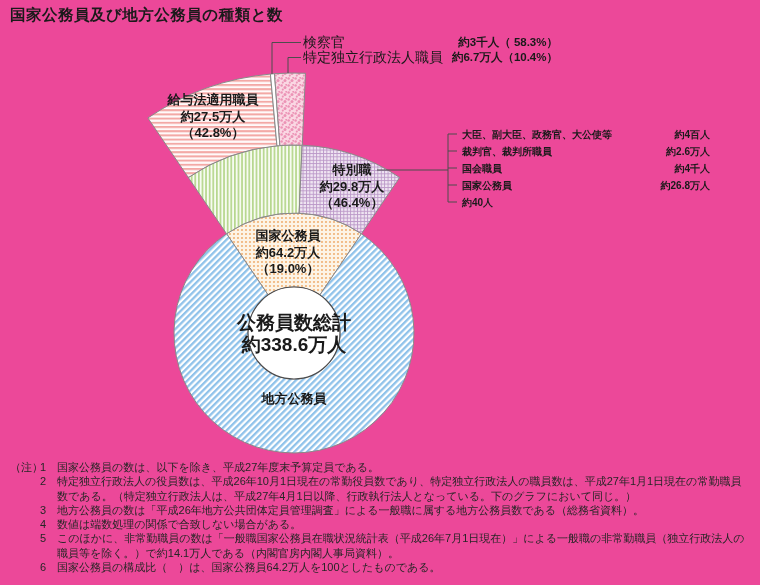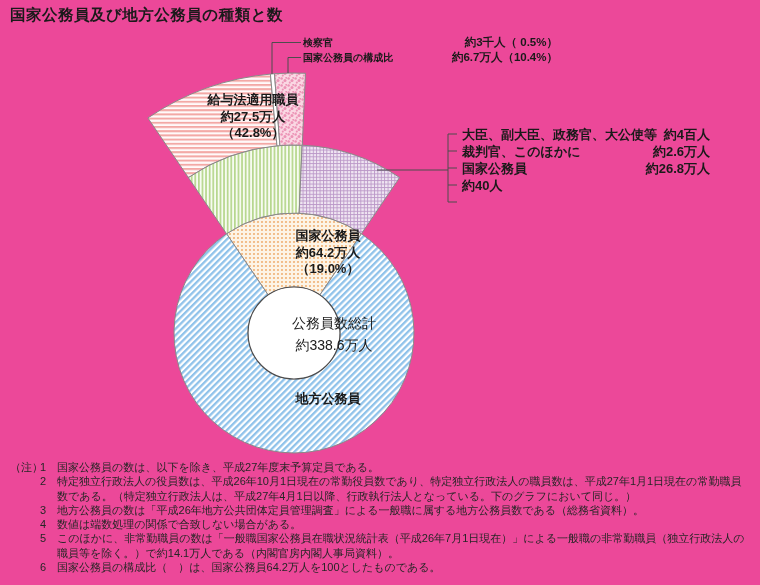--- a/index.html
+++ b/index.html
@@ -5,28 +5,28 @@
   * { margin:0; padding:0; box-sizing:border-box; }
   html,body { background:#ffffff; }
   .page {
     position:relative; width:760px; height:585px; background:#ec4899;
     font-family:"Liberation Sans","DejaVu Sans",sans-serif; color:#1a1a1a; overflow:hidden;
   }
   .title { position:absolute; left:10px; top:5px; font-size:15.5px; font-weight:bold; letter-spacing:0.5px; }
   #chart-svg { position:absolute; left:0; top:0; }
   .wlabel {
     position:absolute; transform:translateX(-50%); text-align:center;
-    font-size:13px; line-height:16.5px; font-weight:600; white-space:nowrap;margin-left:40px;
+    font-size:13px; line-height:16.5px; font-weight:600; white-space:nowrap;
   }
-  .wlabel.big { font-size:14px; line-height:22px; font-weight:normal; }
+  .wlabel.big { font-size:19px; line-height:22px; font-weight:bold; }
   .wlabel.two { line-height:18px; }
-  .callout-label { position:absolute; font-size:10px; font-weight:700; line-height:15px; white-space:nowrap; }
+  .callout-label { position:absolute; font-size:14px; font-weight:400; line-height:15px; white-space:nowrap; }
   .callout-value { position:absolute; font-size:11.5px; font-weight:600; line-height:15px; text-align:right; white-space:nowrap; }
   .bracket-list { position:absolute; left:462px; top:126px; width:248px; }
-  .brow { display:flex; justify-content:space-between; height:17px; line-height:17px; font-size:13px; font-weight:600; white-space:nowrap; }
+  .brow { display:flex; justify-content:space-between; height:17px; line-height:17px; font-size:10px; font-weight:600; white-space:nowrap; }
   .notes { position:absolute; left:0; top:460px; right:10px; font-size:11px; line-height:14.3px; color:#262626; }
   .note-prefix { position:absolute; left:10px; top:0; }
   .note-row { position:relative; padding-left:57px; }
   .note-num { position:absolute; left:40px; top:0; }
 </style>
 </head>
 <body>
 
 <div class="page">
 
@@ -72,57 +72,66 @@
         <path d="M270.42,74.07A260,260 0 0 1 274.49,73.73L279.89,145.53A188,188 0 0 0 276.95,145.77Z" fill="#ffffff" stroke="#8a8a8a" stroke-width="1" stroke-linejoin="round"></path>
         <path d="M274.49,73.73A260,260 0 0 1 305.48,73.25L302.30,145.18A188,188 0 0 0 279.89,145.53Z" fill="url(#p-speckle)" stroke="#8a8a8a" stroke-width="1" stroke-linejoin="round"></path>
       </g>
     <circle cx="294" cy="333" r="46" fill="#ffffff" stroke="#4d4d4d" stroke-width="1.2"></circle>
     <path d="M301,42.5 H272 V74" fill="none" stroke="#4d4d4d" stroke-width="1"></path>
     <path d="M301,57.5 H288 V73" fill="none" stroke="#4d4d4d" stroke-width="1"></path>
     <path d="M377,170 H448 M448,134 V202 M448,134 H457 M448,151 H457 M448,168 H457 M448,185 H457 M448,202 H457" fill="none" stroke="#4d4d4d" stroke-width="1"></path>
   </svg>
 
   <div class="callout-label" style="left:303px;top:35px">検察官</div>
-  <div class="callout-value" style="left:440px;top:35px;width:118px">約3千人（ 0.5%）</div>
-  <div class="callout-label" style="left:303px;top:50px">国家公務員の構成比</div>
+  <div class="callout-value" style="left:440px;top:35px;width:118px">約3千人（ 58.3%）</div>
+  <div class="callout-label" style="left:303px;top:50px">特定独立行政法人職員</div>
   <div class="callout-value" style="left:440px;top:50px;width:118px">約6.7万人（10.4%）</div>
 
   <div class="bracket-list">
     <div class="brow">
         <span>大臣、副大臣、政務官、大公使等</span>
         <span>約4百人</span>
       </div>
     <div class="brow">
-        <span>裁判官、このほかに</span>
+        <span>裁判官、裁判所職員</span>
         <span>約2.6万人</span>
+      </div>
+    <div class="brow">
+        <span>国会職員</span>
+        <span>約4千人</span>
       </div>
     <div class="brow">
         <span>国家公務員</span>
         <span>約26.8万人</span>
       </div>
     <div class="brow">
         <span>約40人</span>
       </div>
   </div>
 
   <div class="wlabel" style="left:213px;top:92px">
     <div>給与法適用職員</div>
       <div>約27.5万人</div>
       <div>（42.8%）</div>
   </div>
+  <div class="wlabel" style="left:352px;top:162px">
+    <div>特別職</div>
+      <div>約29.8万人</div>
+      <div>（46.4%）</div>
+  </div>
   <div class="wlabel" style="left:288px;top:228px">
     <div>国家公務員</div>
       <div>約64.2万人</div>
       <div>（19.0%）</div>
   </div>
   <div class="wlabel big" style="left:294px;top:312px">
     <div>公務員数総計</div>
       <div>約338.6万人</div>
   </div>
-  <div class="wlabel two" style="left:288px;top:390px">
+  <div class="wlabel two" style="left:294px;top:390px">
     <div>地方公務員</div>
   </div>
 
   <div class="notes">
     <span class="note-prefix">（注）</span>
     <div class="note-row">
         <span class="note-num">1</span>
         <div class="note-text">国家公務員の数は、以下を除き、平成27年度末予算定員である。</div>
       </div>
     <div class="note-row">

